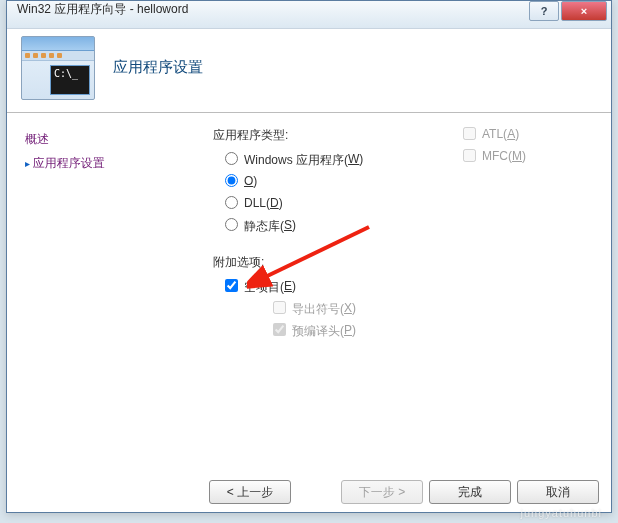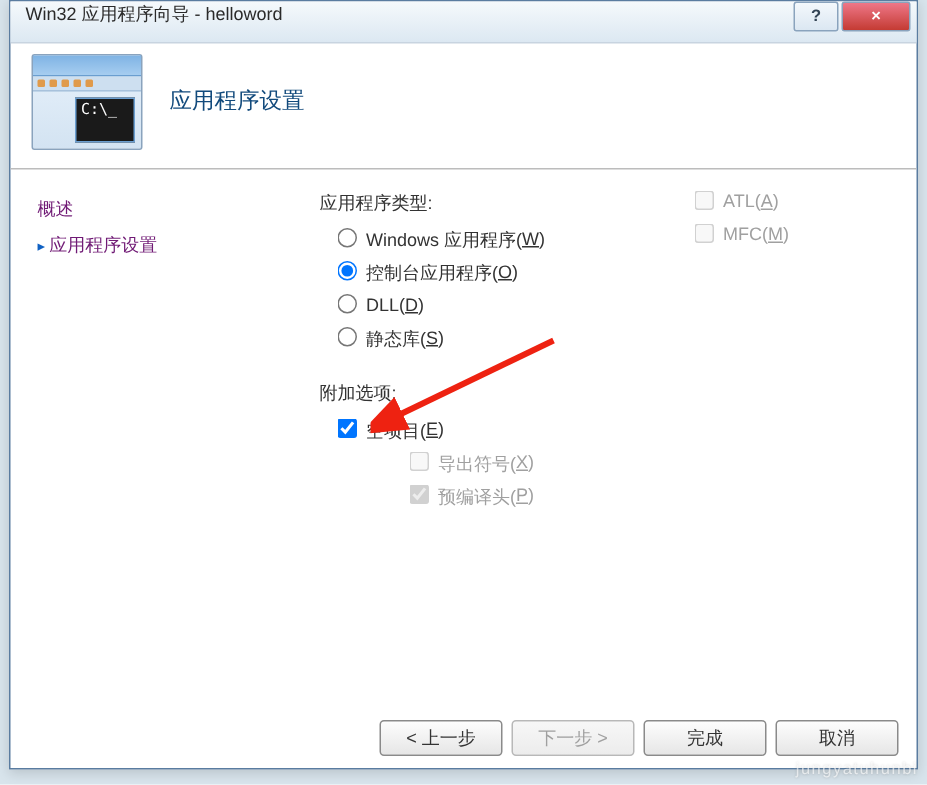--- a/index.html
+++ b/index.html
@@ -25,22 +25,22 @@
   .content { flex: 1; padding: 14px 14px 14px 30px; position: relative; }
   .group-label { color: #333; margin-bottom: 8px; font-size: 12px; }
   .opt-row { display: flex; align-items: flex-start; height: 22px; margin-left: 12px; color: #333; }
   .opt-row.disabled { color: #a0a0a0; padding-left: 48px; }
   .opt-row input { margin-right: 6px; }
   .accel { text-decoration: underline; }
   .col2 { position: absolute; left: 220px; top: 14px; width: 160px; }
   .arrow { position: absolute; pointer-events: none; }
   .footer { position: absolute; bottom: 8px; right: 12px; display: flex; gap: 6px; }
   .btn { width: 82px; height: 24px; border: 1px solid #8a8a8a; background: linear-gradient(#fdfdfd,#e6e6e6); border-radius: 3px; font-size: 12px; display: flex; align-items: center; justify-content: center; color: #333; cursor: pointer; }
-  .btn.disabled { color: #a0a0a0; border-color: #b8b8b8; background: linear-gradient(#f7f7f7,#ececec); cursor: default; }
-  .watermark { position: absolute; right: 6px; bottom: 4px; color: rgba(255,255,255,0.65); font-size: 11px; letter-spacing: 1px; pointer-events:none; text-shadow:0 0 2px rgba(0,0,0,0.2);}
+  .btn.disabled { color: #a0a0a0; border-color: #b8b8b8; background: linear-gradient(#f7f7f7,#ececec); cursor: default; margin-left: 44px; }
+  .watermark { position: absolute; right: 16px; bottom: 4px; color: rgba(255,255,255,0.65); font-size: 11px; letter-spacing: 1px; pointer-events:none; text-shadow:0 0 2px rgba(0,0,0,0.2);}
 </style>
 </head>
 <body>
 
 <div class="window">
 
   <div class="titlebar">
     <div class="titlebar-title">Win32 应用程序向导 - helloword</div>
     <div class="win-btn help-btn">?</div>
     <div class="win-btn close-btn">×</div>
@@ -72,21 +72,20 @@
     <div class="content">
       <div class="group-label">应用程序类型:</div>
       <label class="opt-row">
         <input type="radio" name="apptype" style="">
         <span>Windows 应用程序(</span>
           <span class="accel">W</span>
           <span>)</span>
       </label>
       <label class="opt-row">
         <input type="radio" name="apptype" checked="" style="">
-        <span>控制台应用程序(</span>
           <span class="accel">O</span>
           <span>)</span>
       </label>
       <label class="opt-row">
         <input type="radio" name="apptype" style="">
         <span>DLL(</span>
           <span class="accel">D</span>
           <span>)</span>
       </label>
       <label class="opt-row">

